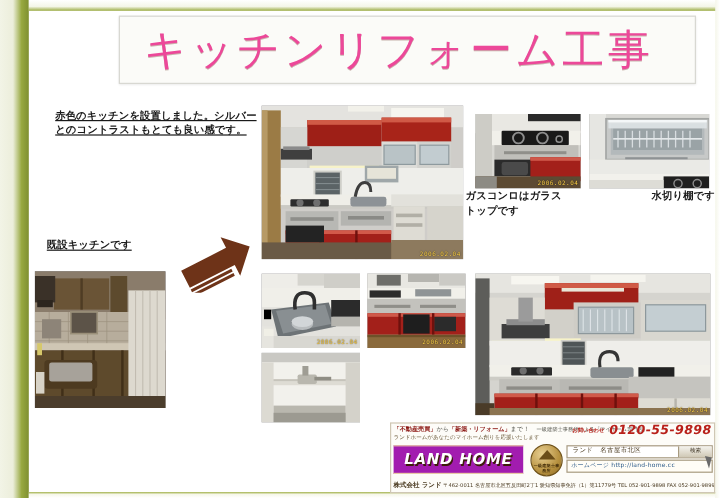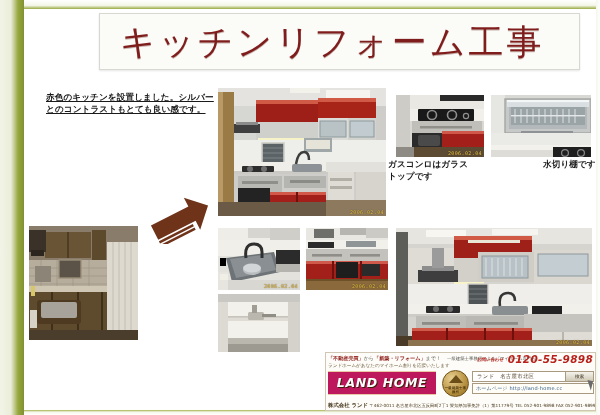--- a/index.html
+++ b/index.html
@@ -27,21 +27,21 @@
   
   #title-box{
     position:absolute;left:99px;top:13px;width:481px;height:57px;
     background:#fbfbf8;
     border:1px solid #d8d8d2;
     box-shadow:0 1px 2px rgba(0,0,0,.10);
     box-sizing:border-box;
   }
   #title-text{
     position:absolute;left:120px;top:17px;width:450px;height:50px;
-    color:#7f1d1d;
+    color:#ec4899;
     font-size:35px;line-height:50px;
     letter-spacing:3px;
     font-weight:500;
     white-space:nowrap;
     text-shadow:0 1px 0 #c9b6ae;
   }
 
   
   .photo{position:absolute;overflow:hidden;background:#9b9b9b;}
   .photo .ts{
@@ -76,21 +76,21 @@
     font-size:5.1px;line-height:8px;color:#8a1410;font-weight:bold;white-space:nowrap;}
   .ad-line1 .gray{color:#5a5a52;font-weight:normal;}
   .ad-line2{position:absolute;left:2px;top:9px;width:215px;height:8px;
     font-size:4.6px;line-height:8px;color:#6b5a3a;white-space:nowrap;}
   .ad-tel{position:absolute;right:2px;top:0px;
     font-size:10.5px;line-height:12px;color:#b8201a;font-weight:bold;
     font-style:italic;letter-spacing:.3px;white-space:nowrap;}
   .ad-tel .small{font-size:4.4px;font-style:normal;letter-spacing:0;vertical-align:2px;}
   #ad-logo{
     position:absolute;left:2px;top:18px;width:108px;height:22px;
-    background:#be185d;
+    background:#a21caf;
     border-top:1px solid #e9c9a6;border-bottom:1px solid #e9c9a6;
   }
   #ad-logo span{
     position:absolute;left:0;top:0;width:108px;height:22px;
     color:#ffffff;font-size:12.5px;line-height:22px;text-align:center;
     font-style:italic;font-weight:bold;letter-spacing:.6px;
     text-shadow:1px 1px 0 #3d1c09;
   }
   #ad-seal{
     position:absolute;left:116px;top:17px;width:25px;height:25px;
@@ -149,20 +149,21 @@
   <div class="band-left"></div>
   <div class="band-top"></div>
   <div class="band-bottom"></div>
   <div class="band-right"></div>
 
   <div id="title-box"></div>
   <div id="title-text">キッチンリフォーム工事</div>
 
   <div class="cap onwhite" style="left:46px;top:92px;width:168px;">赤色のキッチンを設置しました。シルバーとのコントラストもとても良い感です。</div>
 
+  <div class="cap onwhite" style="left:39px;top:200px;width:120px;">既設キッチンです</div>
 
   <div id="arrow">
     <svg width="68" height="48" viewBox="0 0 68 48">
       <g transform="rotate(-27 34 24)">
         <path d="M2 14 L44 14 L44 4 L62 22 L44 40 L44 30 L2 30 Z" fill="#6e3318"></path>
         <path d="M2 31.5 L40 31.5 L40 34 L2 34 Z" fill="#6e3318"></path>
         <path d="M2 35.5 L40 35.5 L40 38 L2 38 Z" fill="#6e3318"></path>
       </g>
     </svg>
   </div>

